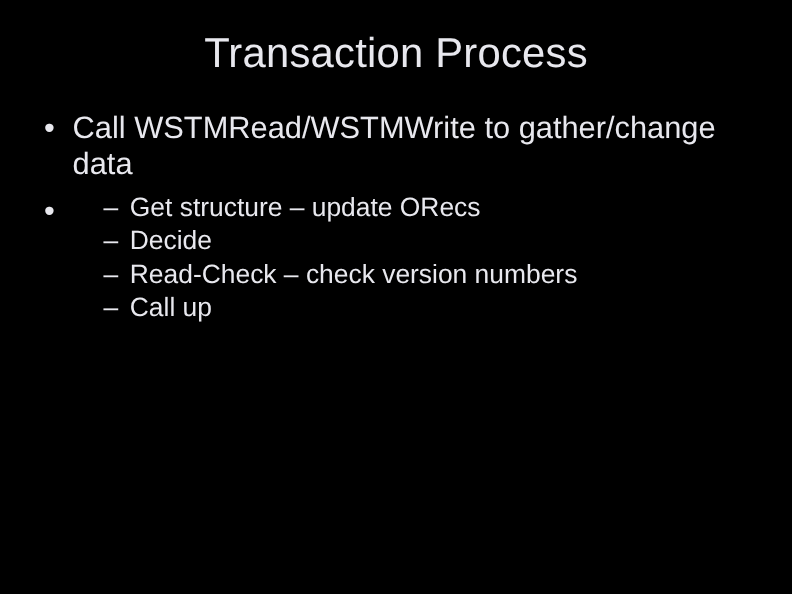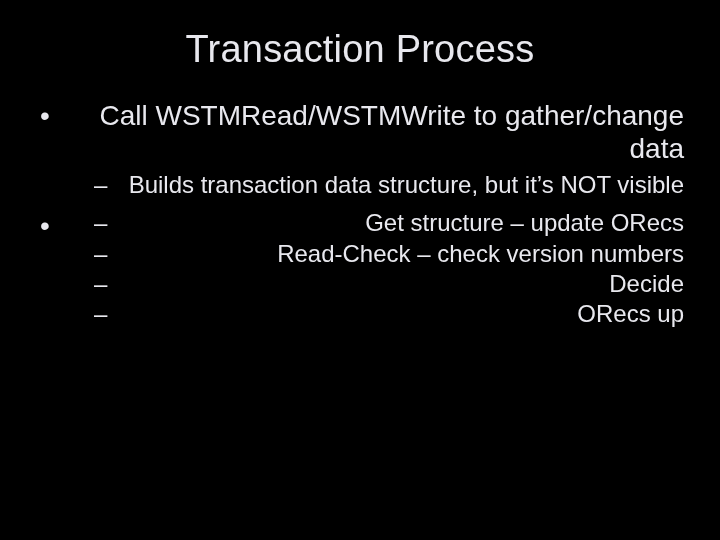--- a/index.html
+++ b/index.html
@@ -33,21 +33,20 @@
     list-style: none;
     margin: 0;
     padding: 0;
   }
   ul.level1 > li {
     font-size: 28px;
     line-height: 1.18;
     margin: 10px 0 4px 0;
     padding-left: 30px;
     position: relative;
-    text-align: right;
   }
   ul.level1 > li::before {
     content: "•";
     position: absolute;
     left: 4px;
     top: 0;
     font-size: 28px;
     line-height: 1.18;
   }
   ul.level2 {
@@ -71,27 +70,24 @@
 </style>
 </head>
 <body>
 
 <div class="slide">
   <div class="title">Transaction Process</div>
   <div class="body">
     <ul class="level1">
       <li>
         <span>Call WSTMRead/WSTMWrite to gather/change data</span>
-        <ul class="level2">
-          <li><span>Builds transaction data structure, but it’s NOT visible</span></li>
-        </ul>
       </li>
       <li>
         <ul class="level2">
           <li><span>Get structure – update ORecs</span></li>
+          <li><span>Decide</span></li>
           <li><span>Read-Check – check version numbers</span></li>
-          <li><span>Decide</span></li>
-          <li><span>ORecs up</span></li>
+          <li><span>Call up</span></li>
         </ul>
       </li>
     </ul>
   </div>
 </div>
 
 </body></html>

